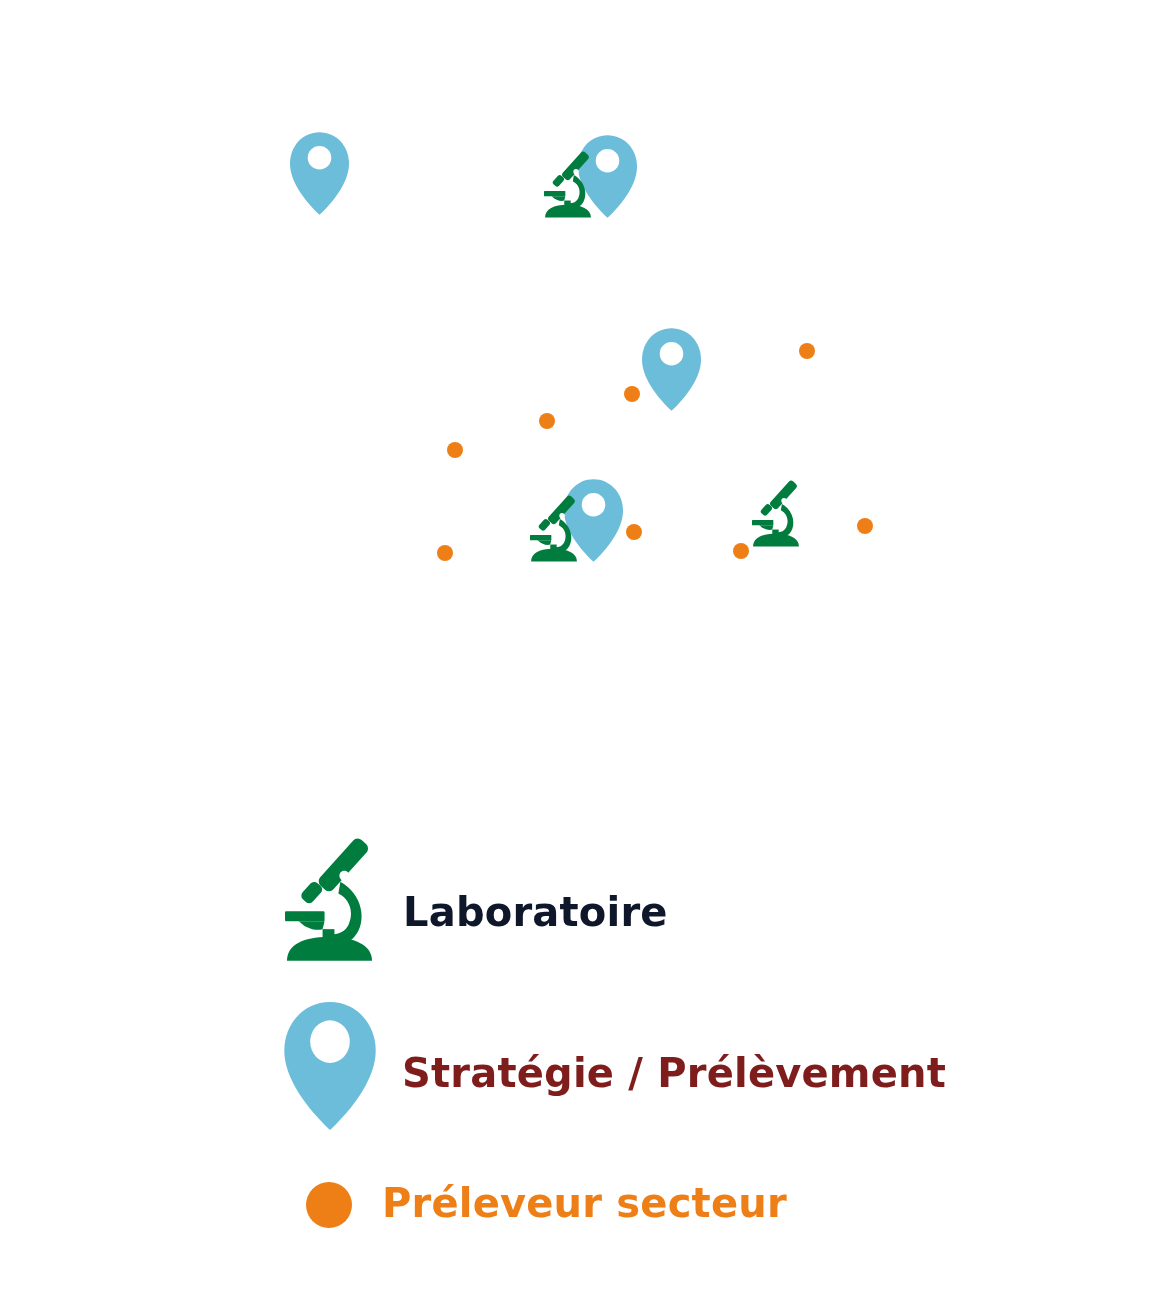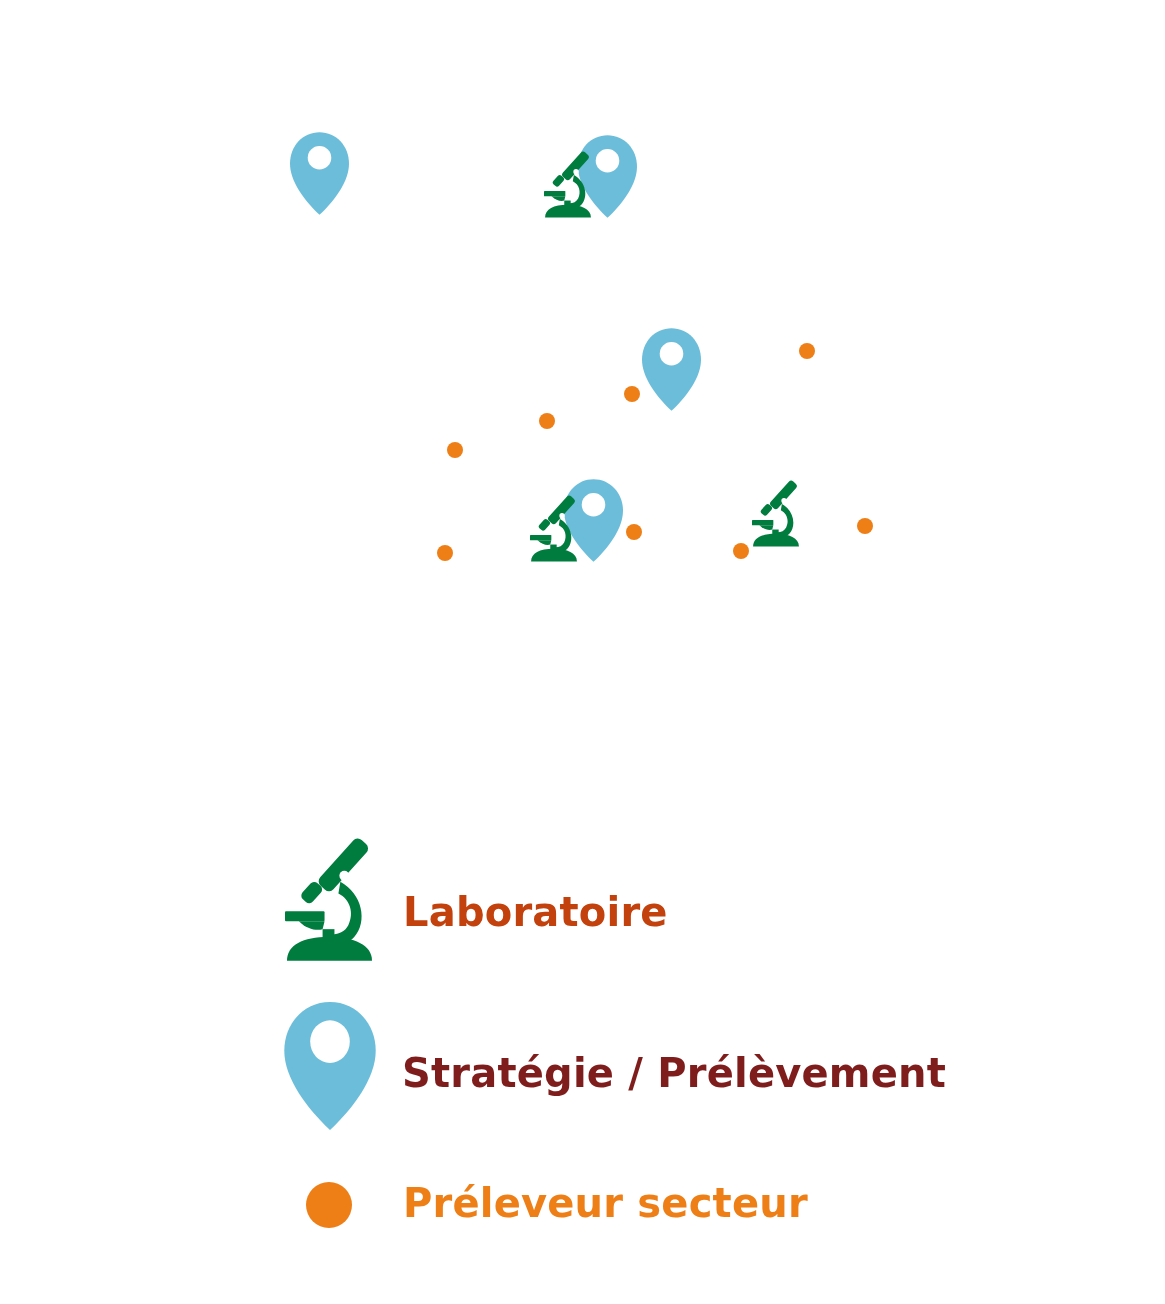--- a/index.html
+++ b/index.html
@@ -102,30 +102,30 @@
           <rect x="20" y="48" width="14" height="22" rx="5" transform="rotate(42 27 59)"></rect>
           <path d="M56 48 C78 60 84 88 70 104 C62 113 48 114 38 110 L40 100 C50 103 60 100 64 92 C70 80 66 66 54 60 Z"></path>
           <rect x="0" y="78" width="40" height="10" rx="1"></rect>
           <path d="M14 88 L40 88 L38 96 C32 98 22 96 14 88 Z"></path>
           <path d="M2 128 C2 112 18 104 44 104 C70 104 88 112 88 128 Z"></path>
           <rect x="38" y="96" width="12" height="12"></rect>
         </g>
         <circle cx="60" cy="42" r="5" fill="#ffffff"></circle>
       </svg>
     </div>
-    <span class="legend-label" style="left:403px;top:889px;font-size:40px;color:#c2410c;">Laboratoire</span>
+    <span class="legend-label" style="left:403px;top:889px;font-size:40px;color:#0f172a;">Laboratoire</span>
   </div>
 
   <div class="legend-row">
     <div class="legend-icon pin" style="left:284px;top:1002px;width:92px;height:128px;">
       <svg viewBox="0 0 60 84">
         <path d="M30 0 C13 0 0 14 0 32 C0 50 15 70 30 84 C45 70 60 50 60 32 C60 14 47 0 30 0 Z" fill="#6bbdda"></path>
         <ellipse cx="30" cy="26" rx="13" ry="14" fill="#ffffff"></ellipse>
       </svg>
     </div>
     <span class="legend-label" style="left:402px;top:1050px;font-size:40px;color:#7f1d1d;">Stratégie / Prélèvement</span>
   </div>
 
   <div class="legend-row">
     <div class="legend-icon" style="left:306px;top:1182px;width:46px;height:46px;border-radius:50%;background:#ee7f17;"></div>
-    <span class="legend-label" style="left:403px;top:1180px;font-size:40px;color:#ee7f17;">Préleveur secteur</span>
+    <span class="legend-label" style="left:382px;top:1180px;font-size:40px;color:#ee7f17;">Préleveur secteur</span>
   </div>
 </div>
 
 </body></html>

